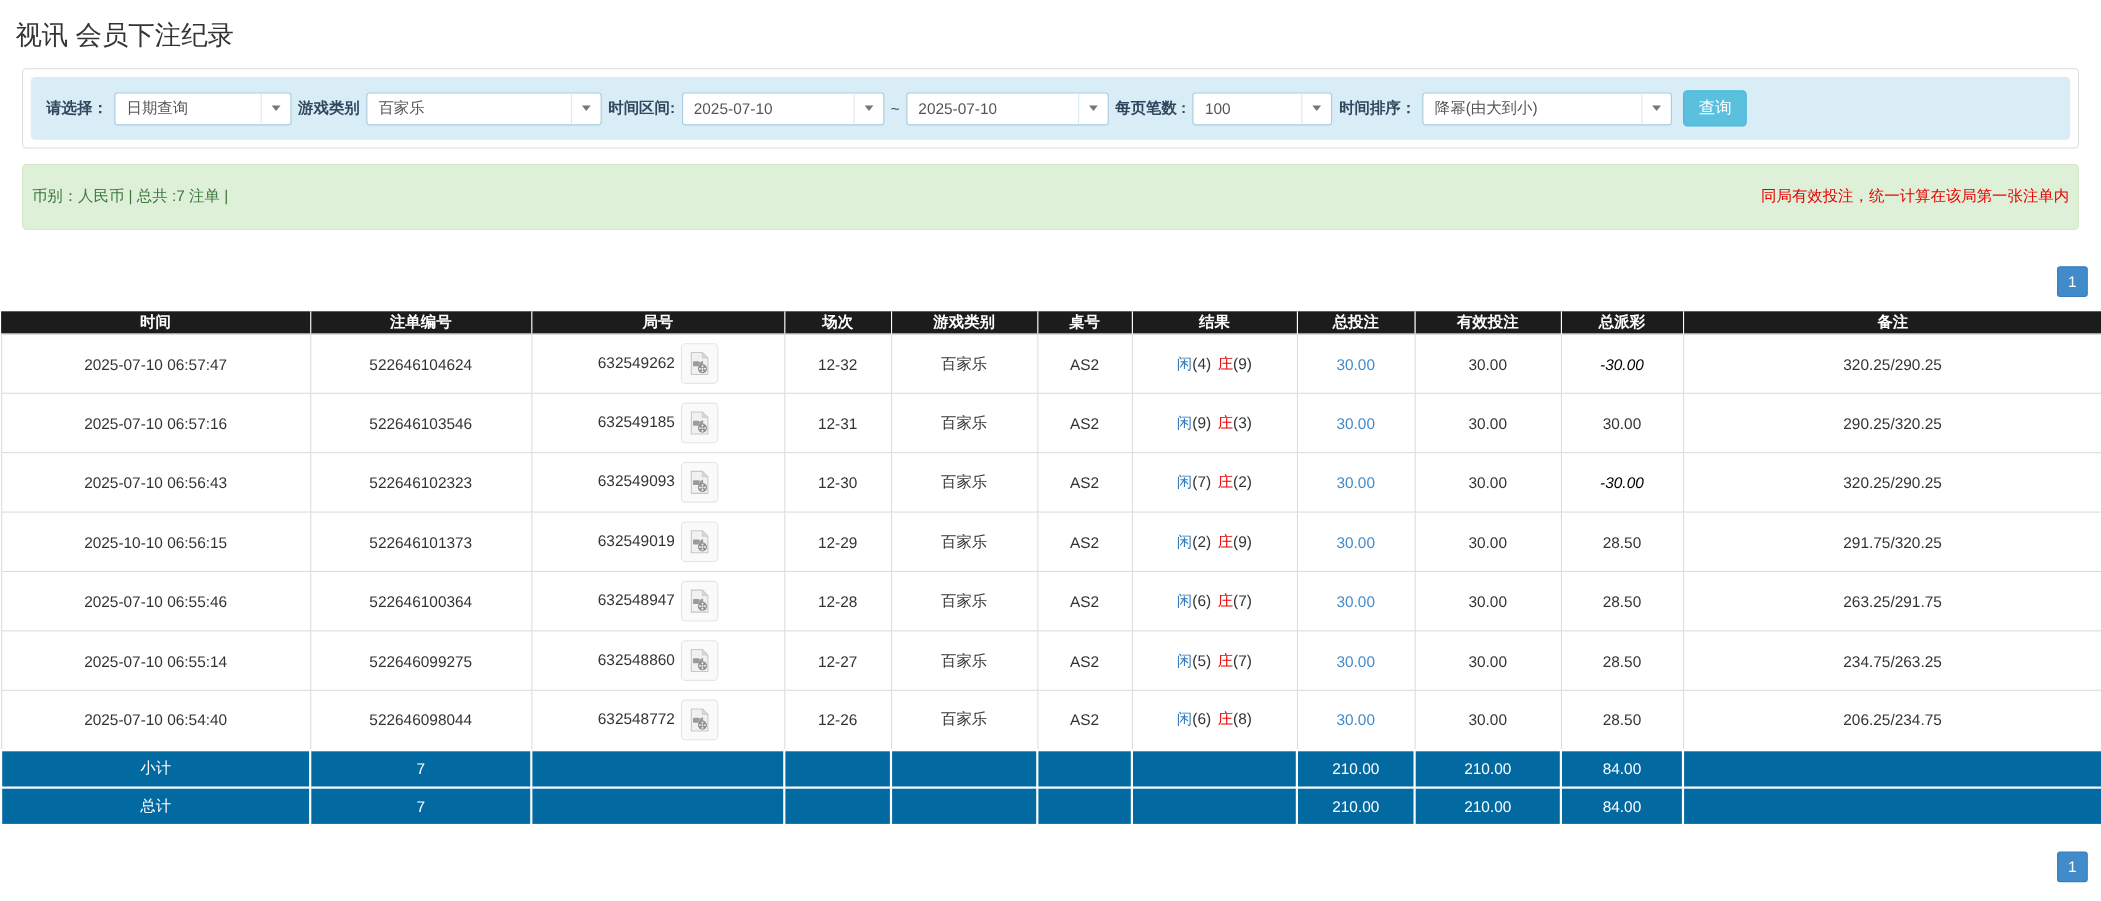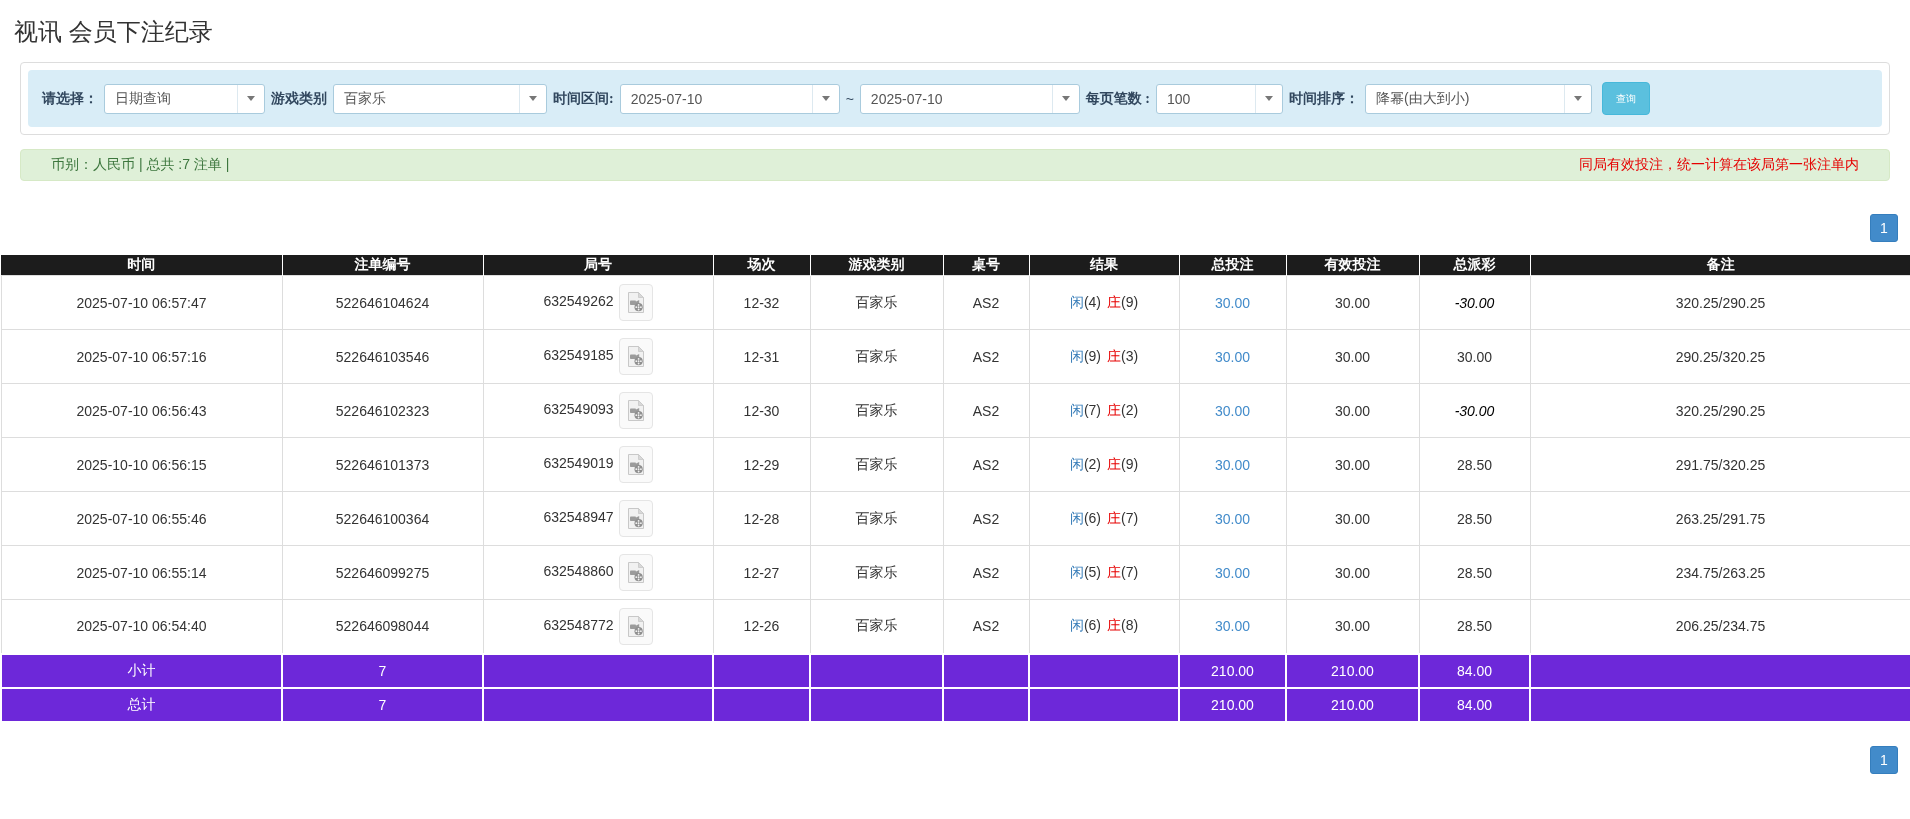--- a/index.html
+++ b/index.html
@@ -16,53 +16,53 @@
   
   .filter-panel {
     margin:0 20px; background:#fff;
     border:1px solid #ddd; border-radius:4px; padding:7px;
   }
   .filter-bar {
     background:#d9edf7; border-radius:4px; height:57px;
     display:flex; align-items:center; padding:0 14px; white-space:nowrap;
   }
   .flabel {
-    font-size:14px; font-weight:bold; color:#31475e; margin:0 6px 0 6px;font-family:Liberation Serif, serif;
+    font-size:14px; font-weight:bold; color:#31475e; margin:0 6px 0 6px;
   }
   .tilde { font-size:14px; color:#31475e; margin:0 6px; }
   .select {
     height:30px; background:#fff; border:1px solid #a9cbdd; border-radius:3px;
     display:flex; align-items:center; justify-content:space-between;
     padding-left:10px; cursor:pointer;gap:48px;
   }
   .sel-text { font-size:14px; color:#555; overflow:hidden; }
   .sel-btn {
     width:27px; align-self:stretch; flex:none;
     display:flex; align-items:center; justify-content:center;
     border-left:1px solid #dde9f0;
   }
   .tri {
     width:0; height:0;
     border-left:4px solid transparent; border-right:4px solid transparent;
     border-top:5px solid #777;
   }
   .w-type { width:161px; } .w-game { width:214px; }
-  .w-date { width:220px; } .w-per  { width:127px; } .w-sort { width:227px; }
+  .w-date { width:184px; } .w-per  { width:127px; } .w-sort { width:227px; }
   .search-btn {
     margin-left:10px; height:33px; padding:0 13px;
     background:#5bc0de; border:1px solid #46b8da; border-radius:4px;
-    color:#fff; font-size:10px; cursor:pointer;
+    color:#fff; font-size:15px; cursor:pointer;
     font-family:"Liberation Sans","DejaVu Sans",sans-serif;
   }
   
   .summary-bar {
-    margin:14px 20px 0; height:32px;
+    margin:14px 20px 0; height:60px;
     background:#dff0d8; border:1px solid #d6e9c6; border-radius:4px;
     display:flex; align-items:center; justify-content:space-between;
-    padding:0 30px; font-size:14px;
+    padding:0 8px; font-size:14px;
   }
   .summary-left { color:#3c763d; }
   .summary-right { color:#e60000; }
   
   .pager { display:flex; justify-content:flex-end; padding:0 12px; }
   .pager.top { margin-top:33px; margin-bottom:13px; }
   .pager.bottom { margin-top:23px; }
   .page-btn {
     min-width:28px; height:28px; padding:0;
     background:#428bca; border:1px solid #357ebd; border-radius:3px;
@@ -77,21 +77,21 @@
     background:#1c1c1c; color:#fff; font-weight:bold;
     height:15px; text-align:center; border-left:1px solid #fff;
   }
   thead th:first-child { border-left:none; }
   tbody td {
     height:54px; text-align:center; color:#333;
     border:1px solid #ddd; background:#fff;
   }
   tfoot td {
     height:34px; text-align:center; color:#fff;
-    background:#6d28d9; border:2px solid #fff; font-size:14px;
+    background:#0369a1; border:2px solid #fff; font-size:14px;
   }
   .player { color:#337ab7; }
   .banker { color:#e60000; }
   .rnum { color:#333; }
   .rgap { margin-right:6px; }
   .bet-link { color:#428bca; text-decoration:none; cursor:pointer; }
   .payout.neg { color:#000000;font-style:italic; }
   .video-btn {
     display:inline-flex; width:34px; height:37px;
     align-items:center; justify-content:center;

